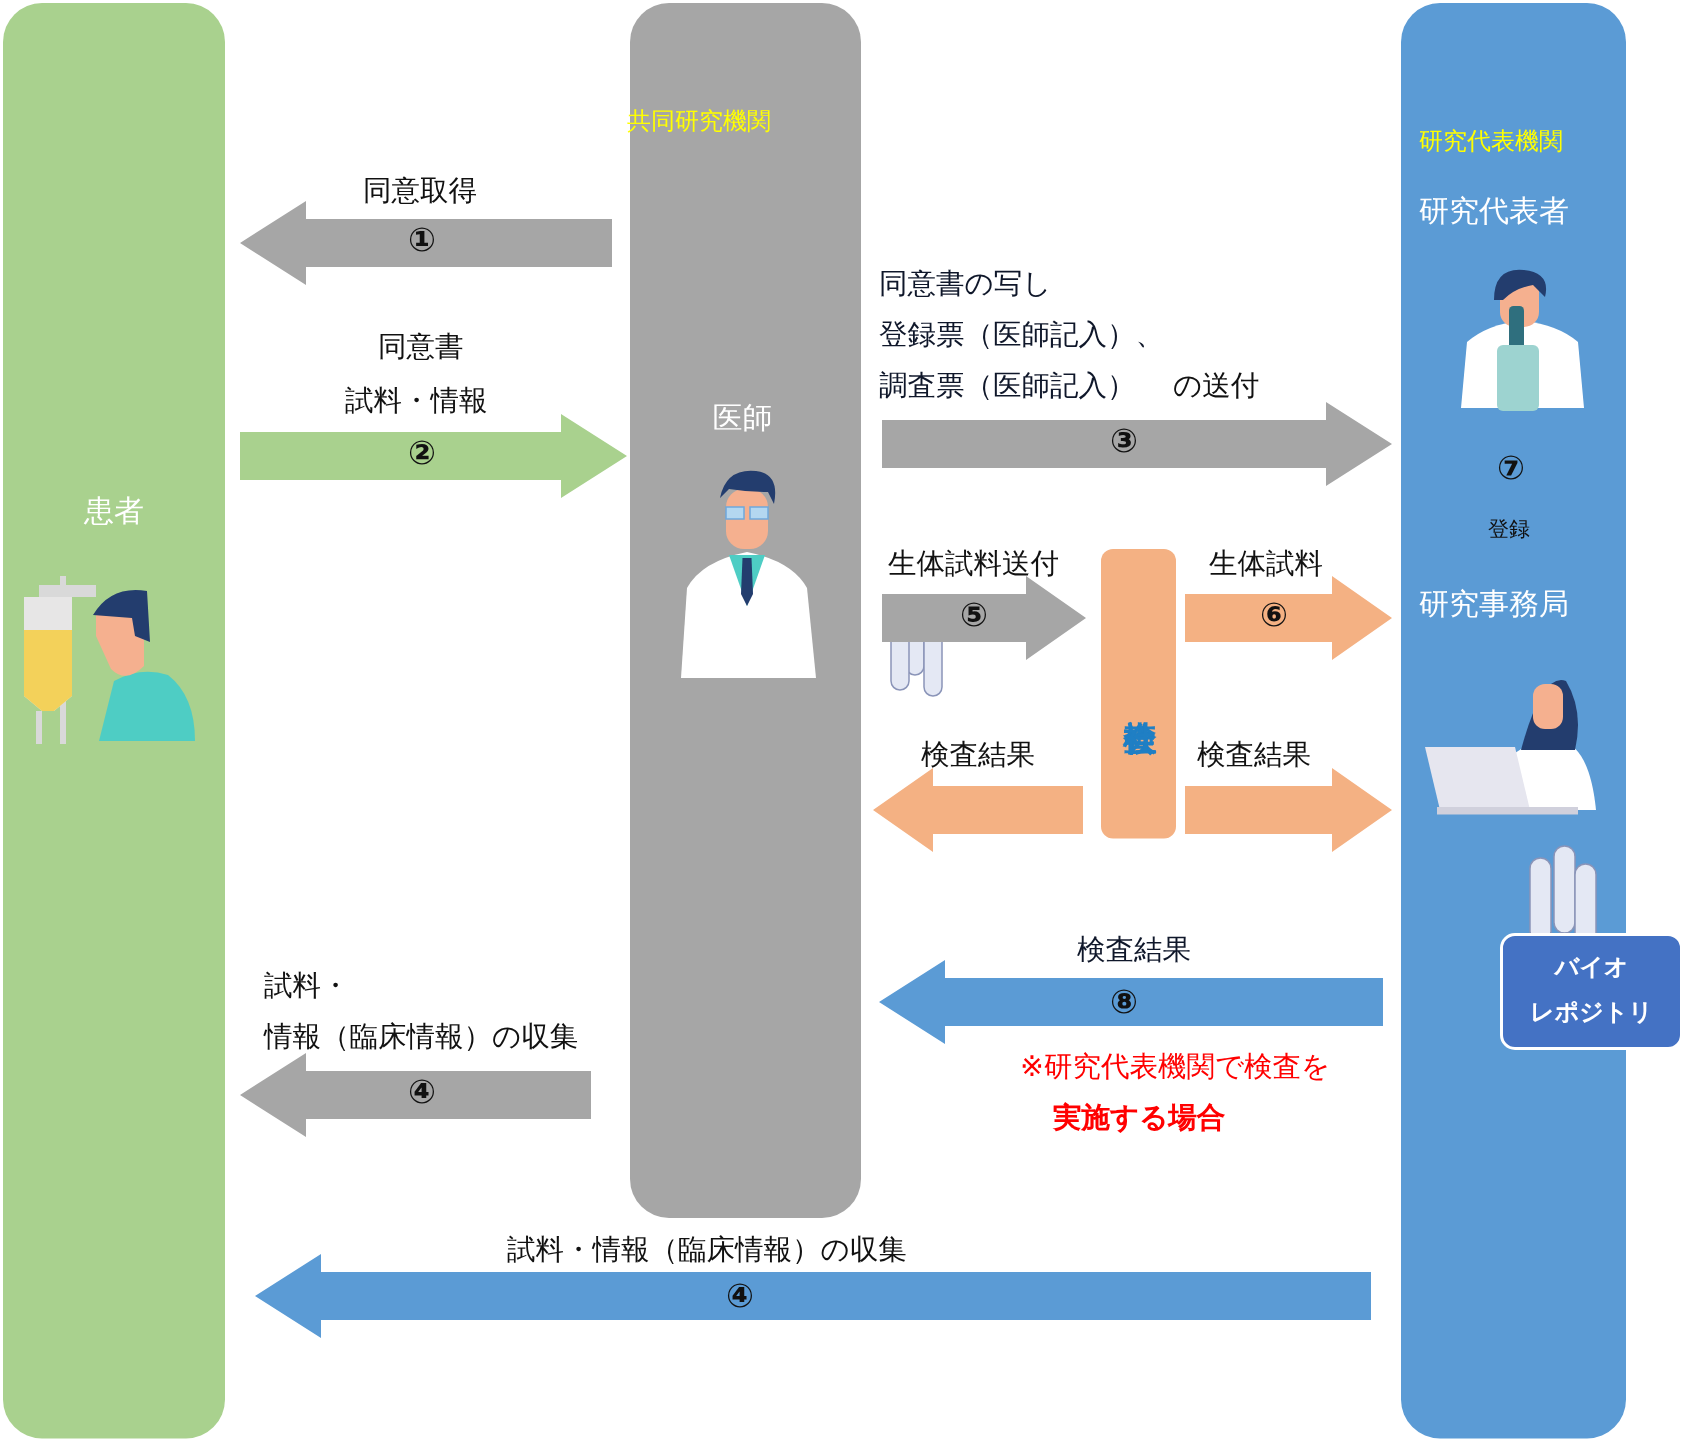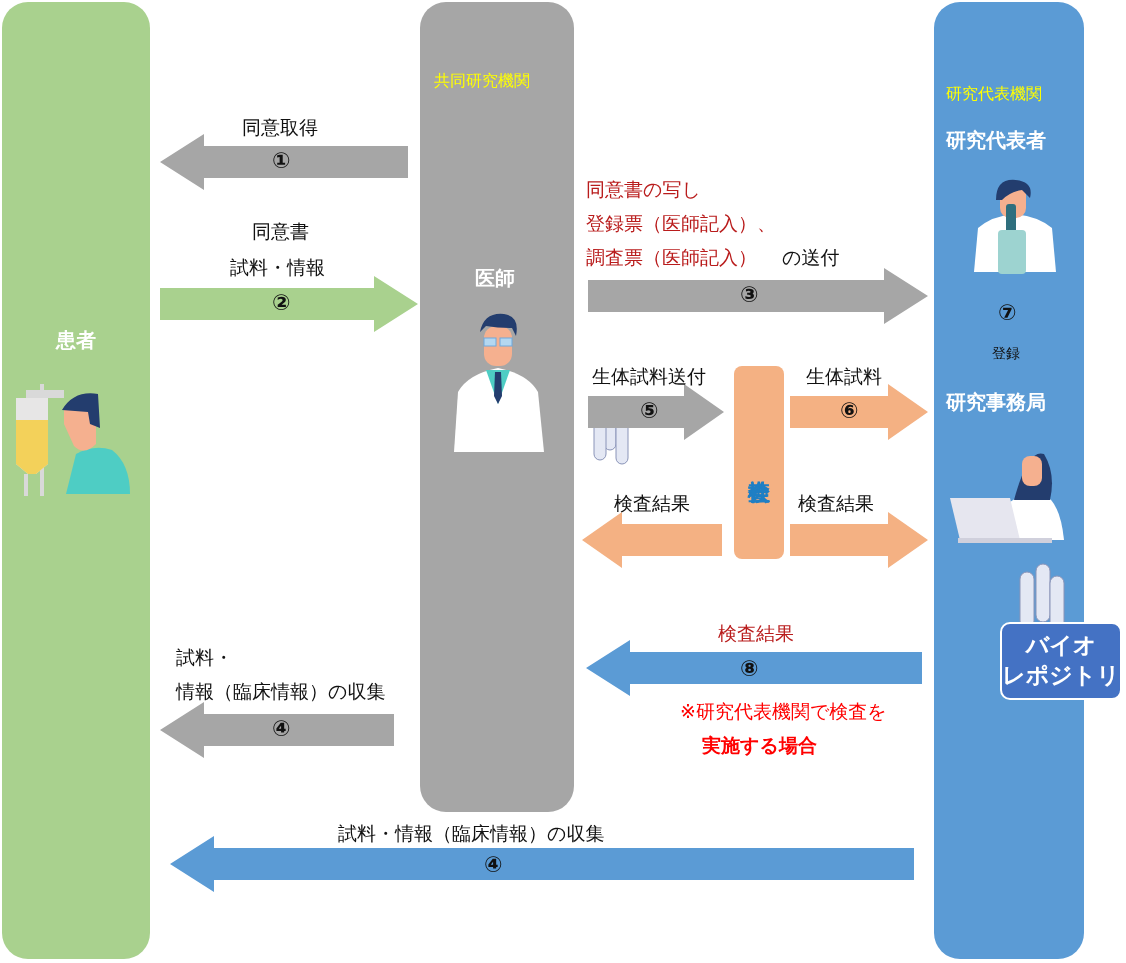--- a/index.html
+++ b/index.html
@@ -6,46 +6,46 @@
   body { width:1126px; height:963px; position:relative; overflow:hidden;
          font-family:"DejaVu Sans", "Liberation Sans", sans-serif; color:#111; }
   .abs { position:absolute; }
   .col { position:absolute; border-radius:26px; }
   #col-patient { left:2px; top:2px; width:148px; height:957px; background:#a9d18e; }
   #col-collab  { left:420px; top:2px; width:154px; height:810px; background:#a6a6a6; }
   #col-lead    { left:934px; top:2px; width:150px; height:957px; background:#5b9bd5; }
 
   .t { position:absolute; white-space:nowrap; font-size:19px; line-height:1; }
   .yellow { color:#ffff00; font-size:16px; }
-  .white-bold { color:#ffffff; font-weight:bold; font-size:20px; }
-  .blue-txt { color:#b91c1c; }
+  .white-bold { color:#ffffff; font-weight:normal; font-size:20px; }
+  .blue-txt { color:#0f172a; }
   .red-txt { color:#ff0000;margin-left:10px; }
   .circ { font-weight:bold; font-size:22px; color:#111; }
 
   svg.arrow { position:absolute; overflow:visible; }
 
   #lab-box { position:absolute; left:734px; top:366px; width:50px; height:193px;
              background:#f4b183; border-radius:8px; }
   #lab-text-wrap { position:absolute; left:0; top:0; width:50px; height:193px;
                    display:flex; align-items:center; justify-content:center; }
 
   #biorepo { position:absolute; left:1000px; top:622px; width:122px; height:78px;
              background:#4472c4; border:2px solid #ffffff; border-radius:10px; box-sizing:border-box;
-             color:#fff; font-weight:bold; font-size:23px; text-align:center; line-height:30px;
+             color:#fff; font-weight:bold; font-size:16px; text-align:center; line-height:30px;
              padding-top:6px; }
 </style>
 </head>
 <body>
 
 <div id="col-patient" class="col"></div>
 <div id="col-collab" class="col"></div>
 <div id="col-lead" class="col"></div>
 
 <div class="t white-bold" style="left:56px;top:330px;">患者</div>
-<div class="t yellow" style="left:434px;top:73px;">共同研究機関</div>
+<div class="t yellow" style="left:418px;top:73px;">共同研究機関</div>
 <div class="t white-bold" style="left:475px;top:268px;">医師</div>
 <div class="t yellow" style="left:946px;top:86px;">研究代表機関</div>
 <div class="t white-bold" style="left:946px;top:130px;">研究代表者</div>
 <div class="t circ" style="left:998px;top:302px;">⑦</div>
 <div class="t" style="left:992px;top:346px;font-size:14px;">登録</div>
 <div class="t white-bold" style="left:946px;top:392px;">研究事務局</div>
 
 <svg class="abs" style="left:14px;top:384px;" width="120" height="115">
   <rect x="12" y="6" width="38" height="8" fill="#d9d9d9"></rect>
   <rect x="26" y="0" width="4" height="112" fill="#d9d9d9"></rect>

